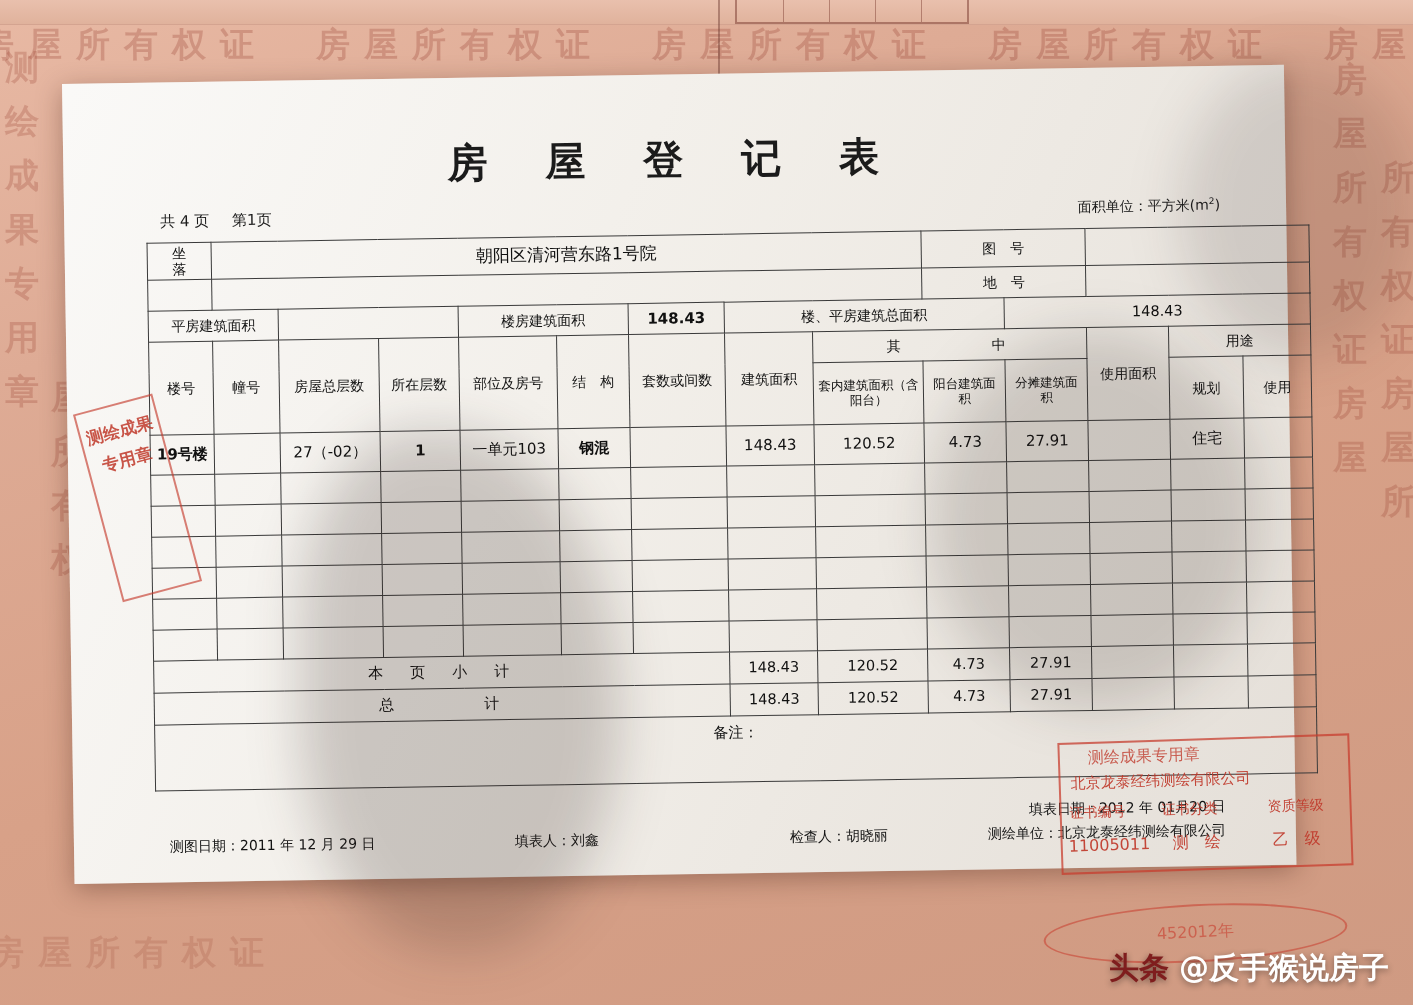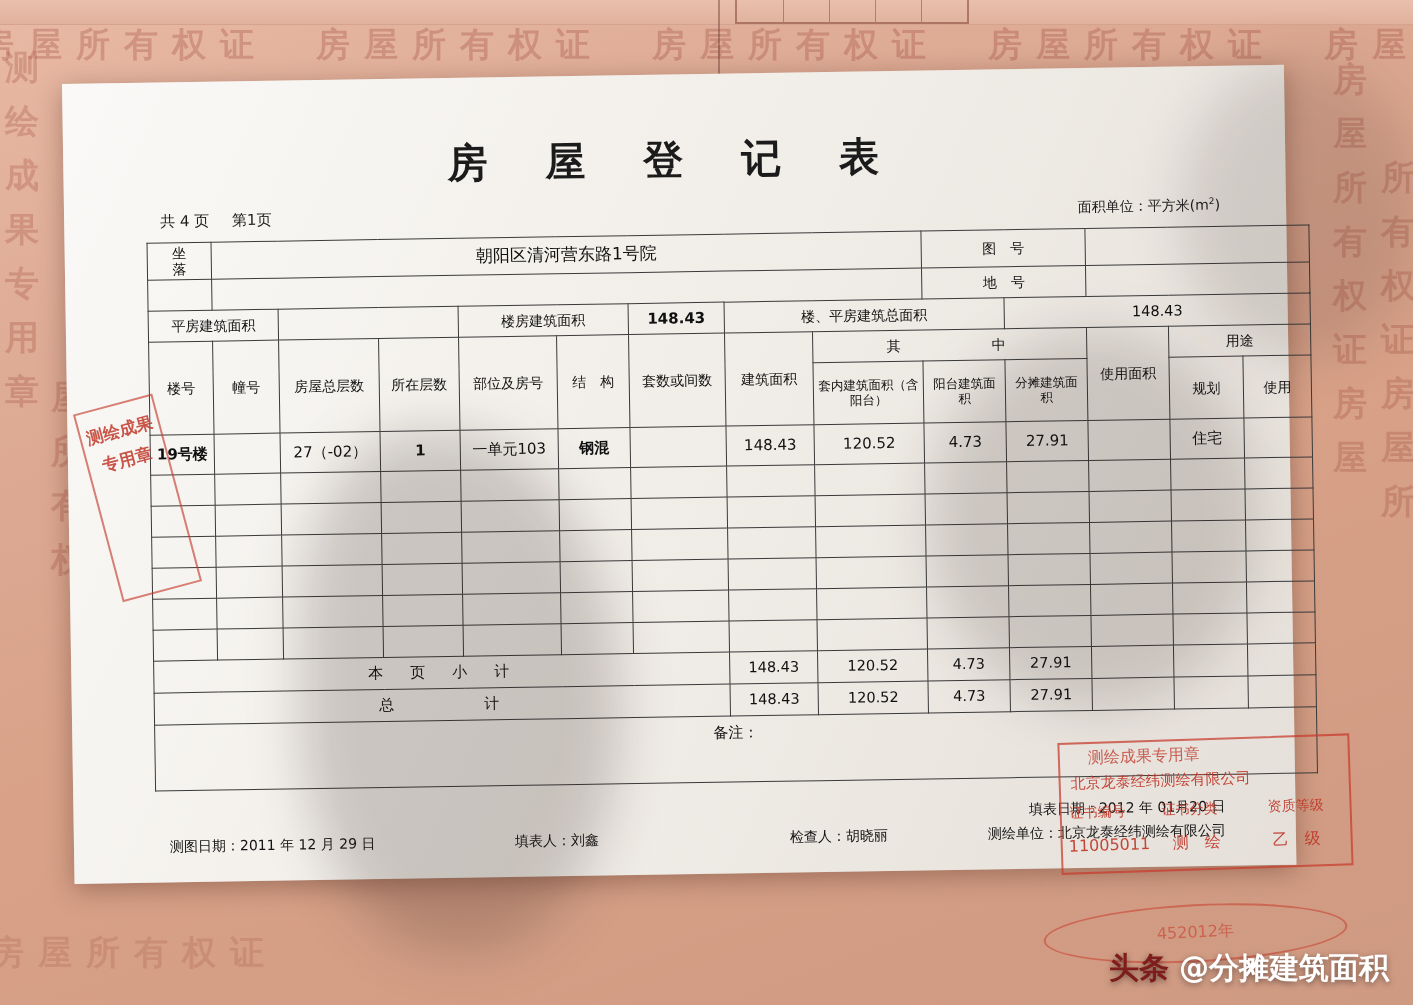--- a/index.html
+++ b/index.html
@@ -416,14 +416,14 @@
 
   </div>
 </div>
 
 <div class="shadow" id="sh1"></div>
 <div class="shadow" id="sh2"></div>
 <div class="shadow" id="sh3"></div>
 
 <div id="watermark">
   <span class="logo">头条</span>
-  <span>@分摊建筑面积</span>
+  <span>@反手猴说房子</span>
 </div>
 
 </body></html>

